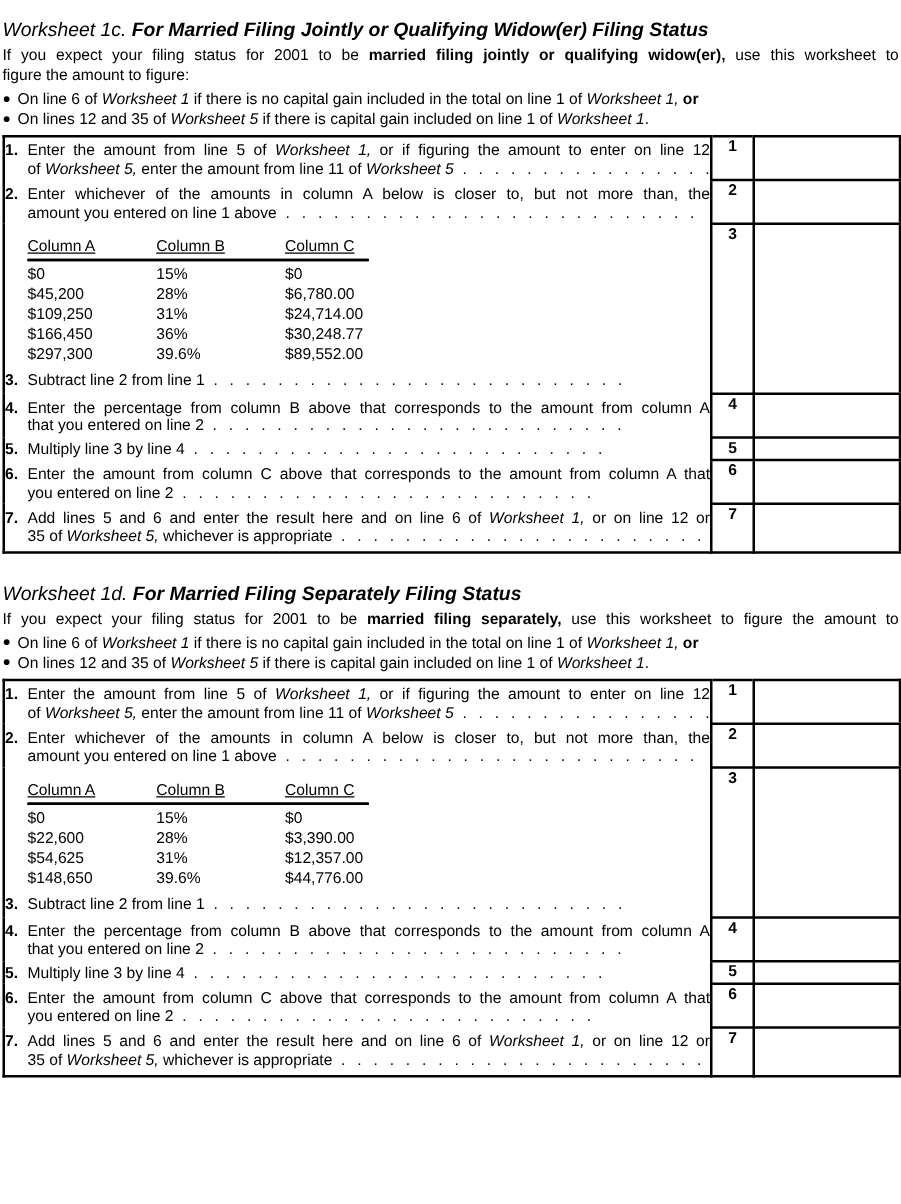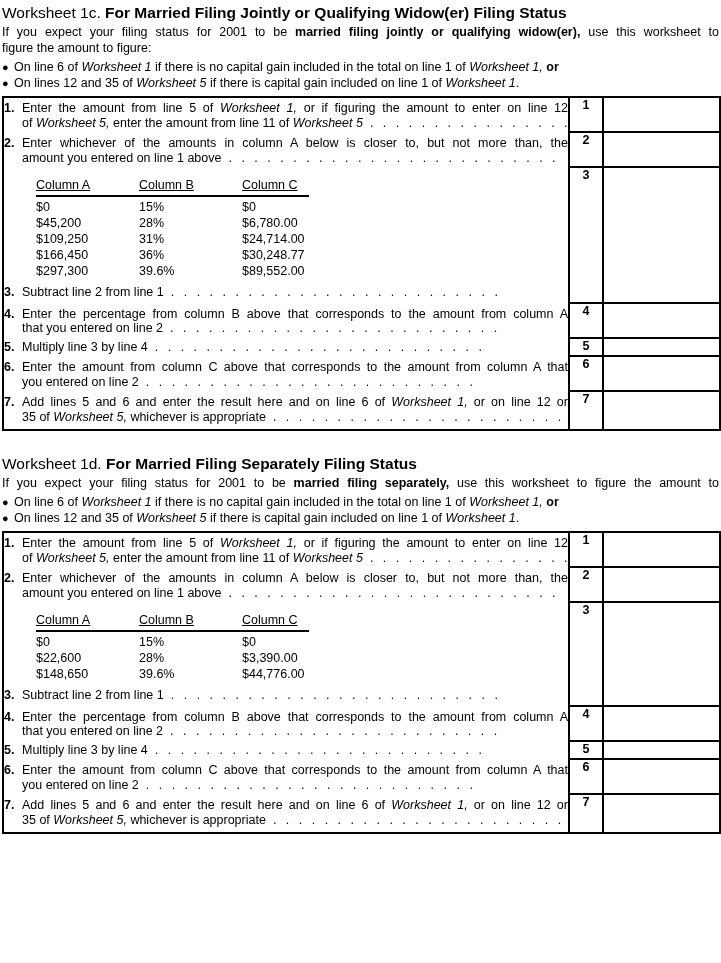--- a/index.html
+++ b/index.html
@@ -6,21 +6,21 @@
   html, body { margin: 0; padding: 0; }
   body {
     width: 721px; height: 963px;
     background: #ffffff; color: #000000;
     font-family: "Liberation Sans", sans-serif;
     font-size: 12.5px;
     -webkit-font-smoothing: antialiased;
   }
   .page { padding: 2px 2px 0 2px; }
 
-  .ws-title { font-size: 15.5px; line-height: 17px; margin: 2px 0 3px 0; }
+  .ws-title { font-size: 15.5px; line-height: 17px; margin: 14px 0 3px 0; font-style: italic; }
   .ws-intro { line-height: 16px; }
   .bullets { margin-top: 3px; }
   .bullet { display: flex; line-height: 16px; }
   .bullet-glyph { width: 12px; flex-shrink: 0; font-size: 11px; }
   .bullet-text { flex: 1; }
 
   
   table.wst {
     border-collapse: collapse;
     table-layout: fixed;
@@ -59,21 +59,21 @@
     flex: 1 1 0; min-width: 0;
     overflow: hidden; white-space: nowrap;
     word-spacing: 6px; padding-left: 7px;
   }
 
   
   table.mini {
     border-collapse: collapse;
     table-layout: fixed;
     width: 273px;
-    margin: 10px 0 0 32px;
+    margin: 10px 0 0 18px;
     line-height: 16px;
   }
   table.mini th {
     text-align: left; font-weight: normal;
     text-decoration: underline;
     border-bottom: 2px solid #000;
     padding: 0 0 2px 0;
   }
   table.mini td { padding: 0; }
   table.mini tbody tr:first-child td { padding-top: 2px; }
@@ -359,20 +359,25 @@
                 <td>$0</td>
                 <td>15%</td>
                 <td>$0</td>
               </tr>
               <tr>
                 <td>$22,600</td>
                 <td>28%</td>
                 <td>$3,390.00</td>
               </tr>
               <tr>
+                <td>$54,625</td>
+                <td>31%</td>
+                <td>$12,357.00</td>
+              </tr>
+              <tr>
                 <td>$148,650</td>
                 <td>39.6%</td>
                 <td>$44,776.00</td>
               </tr>
             </tbody>
           </table>
           <div class="item">
             <span class="item-num">3.</span>
             <div class="item-body">
                   <div class="dotline">

